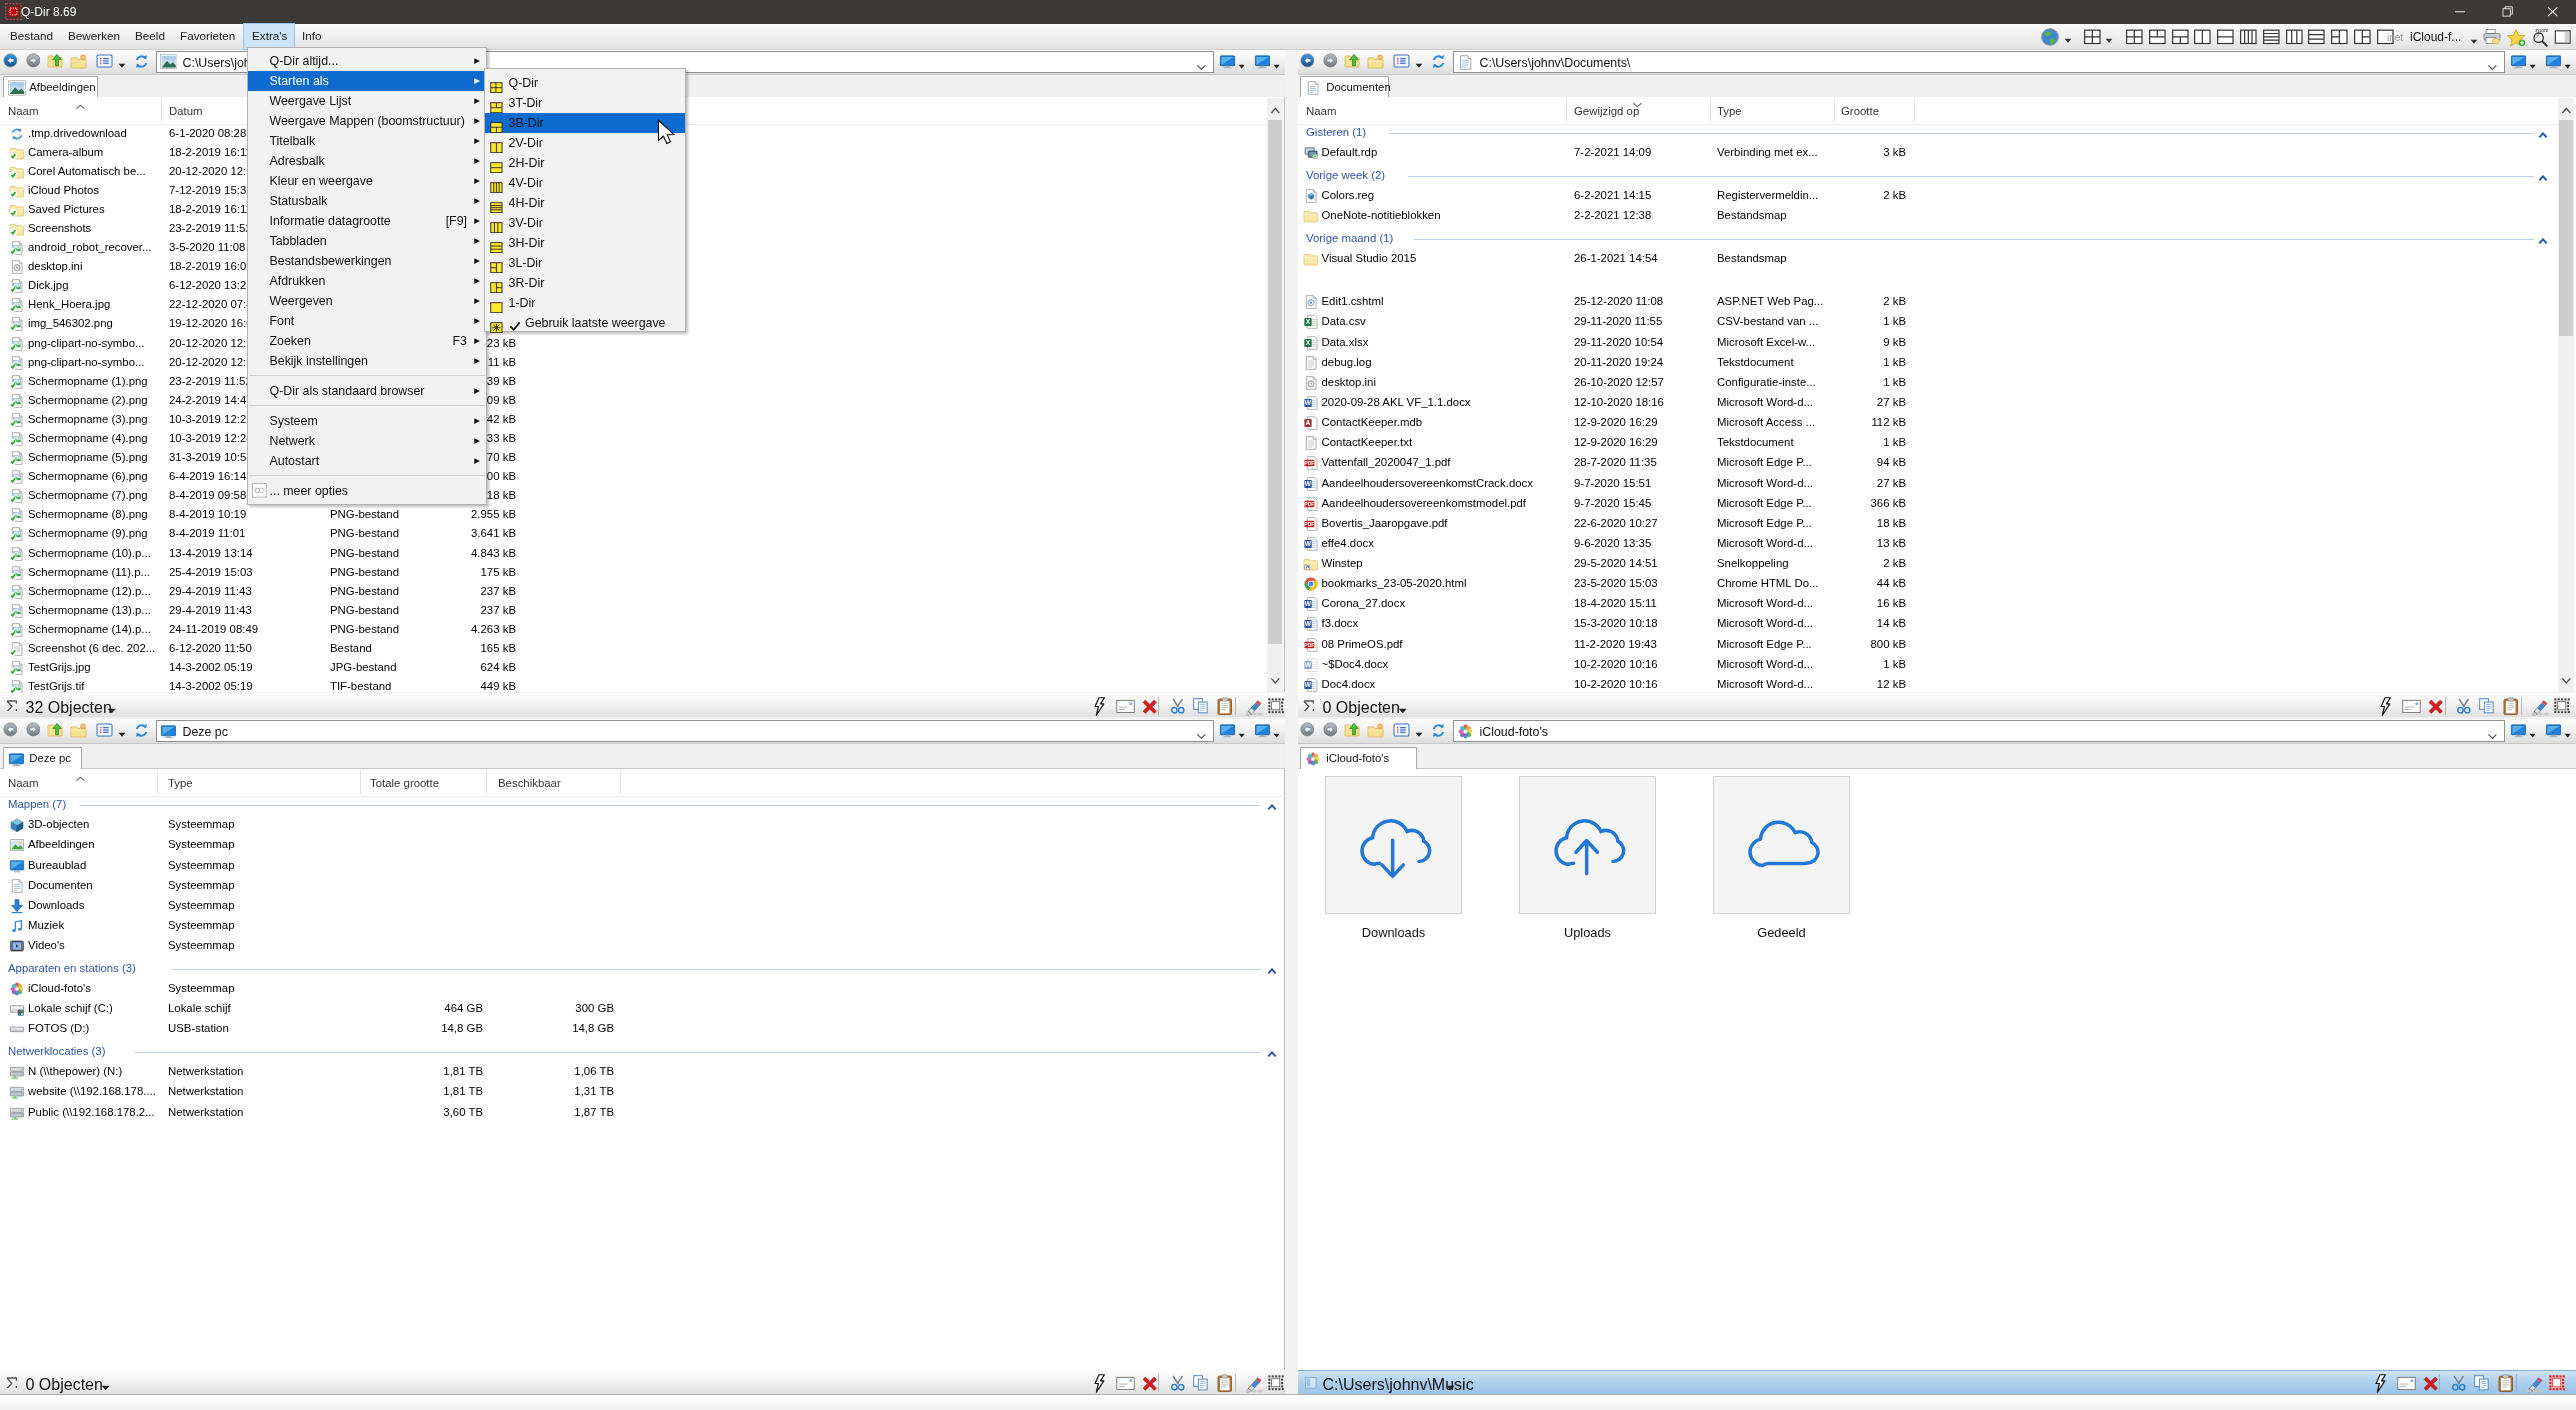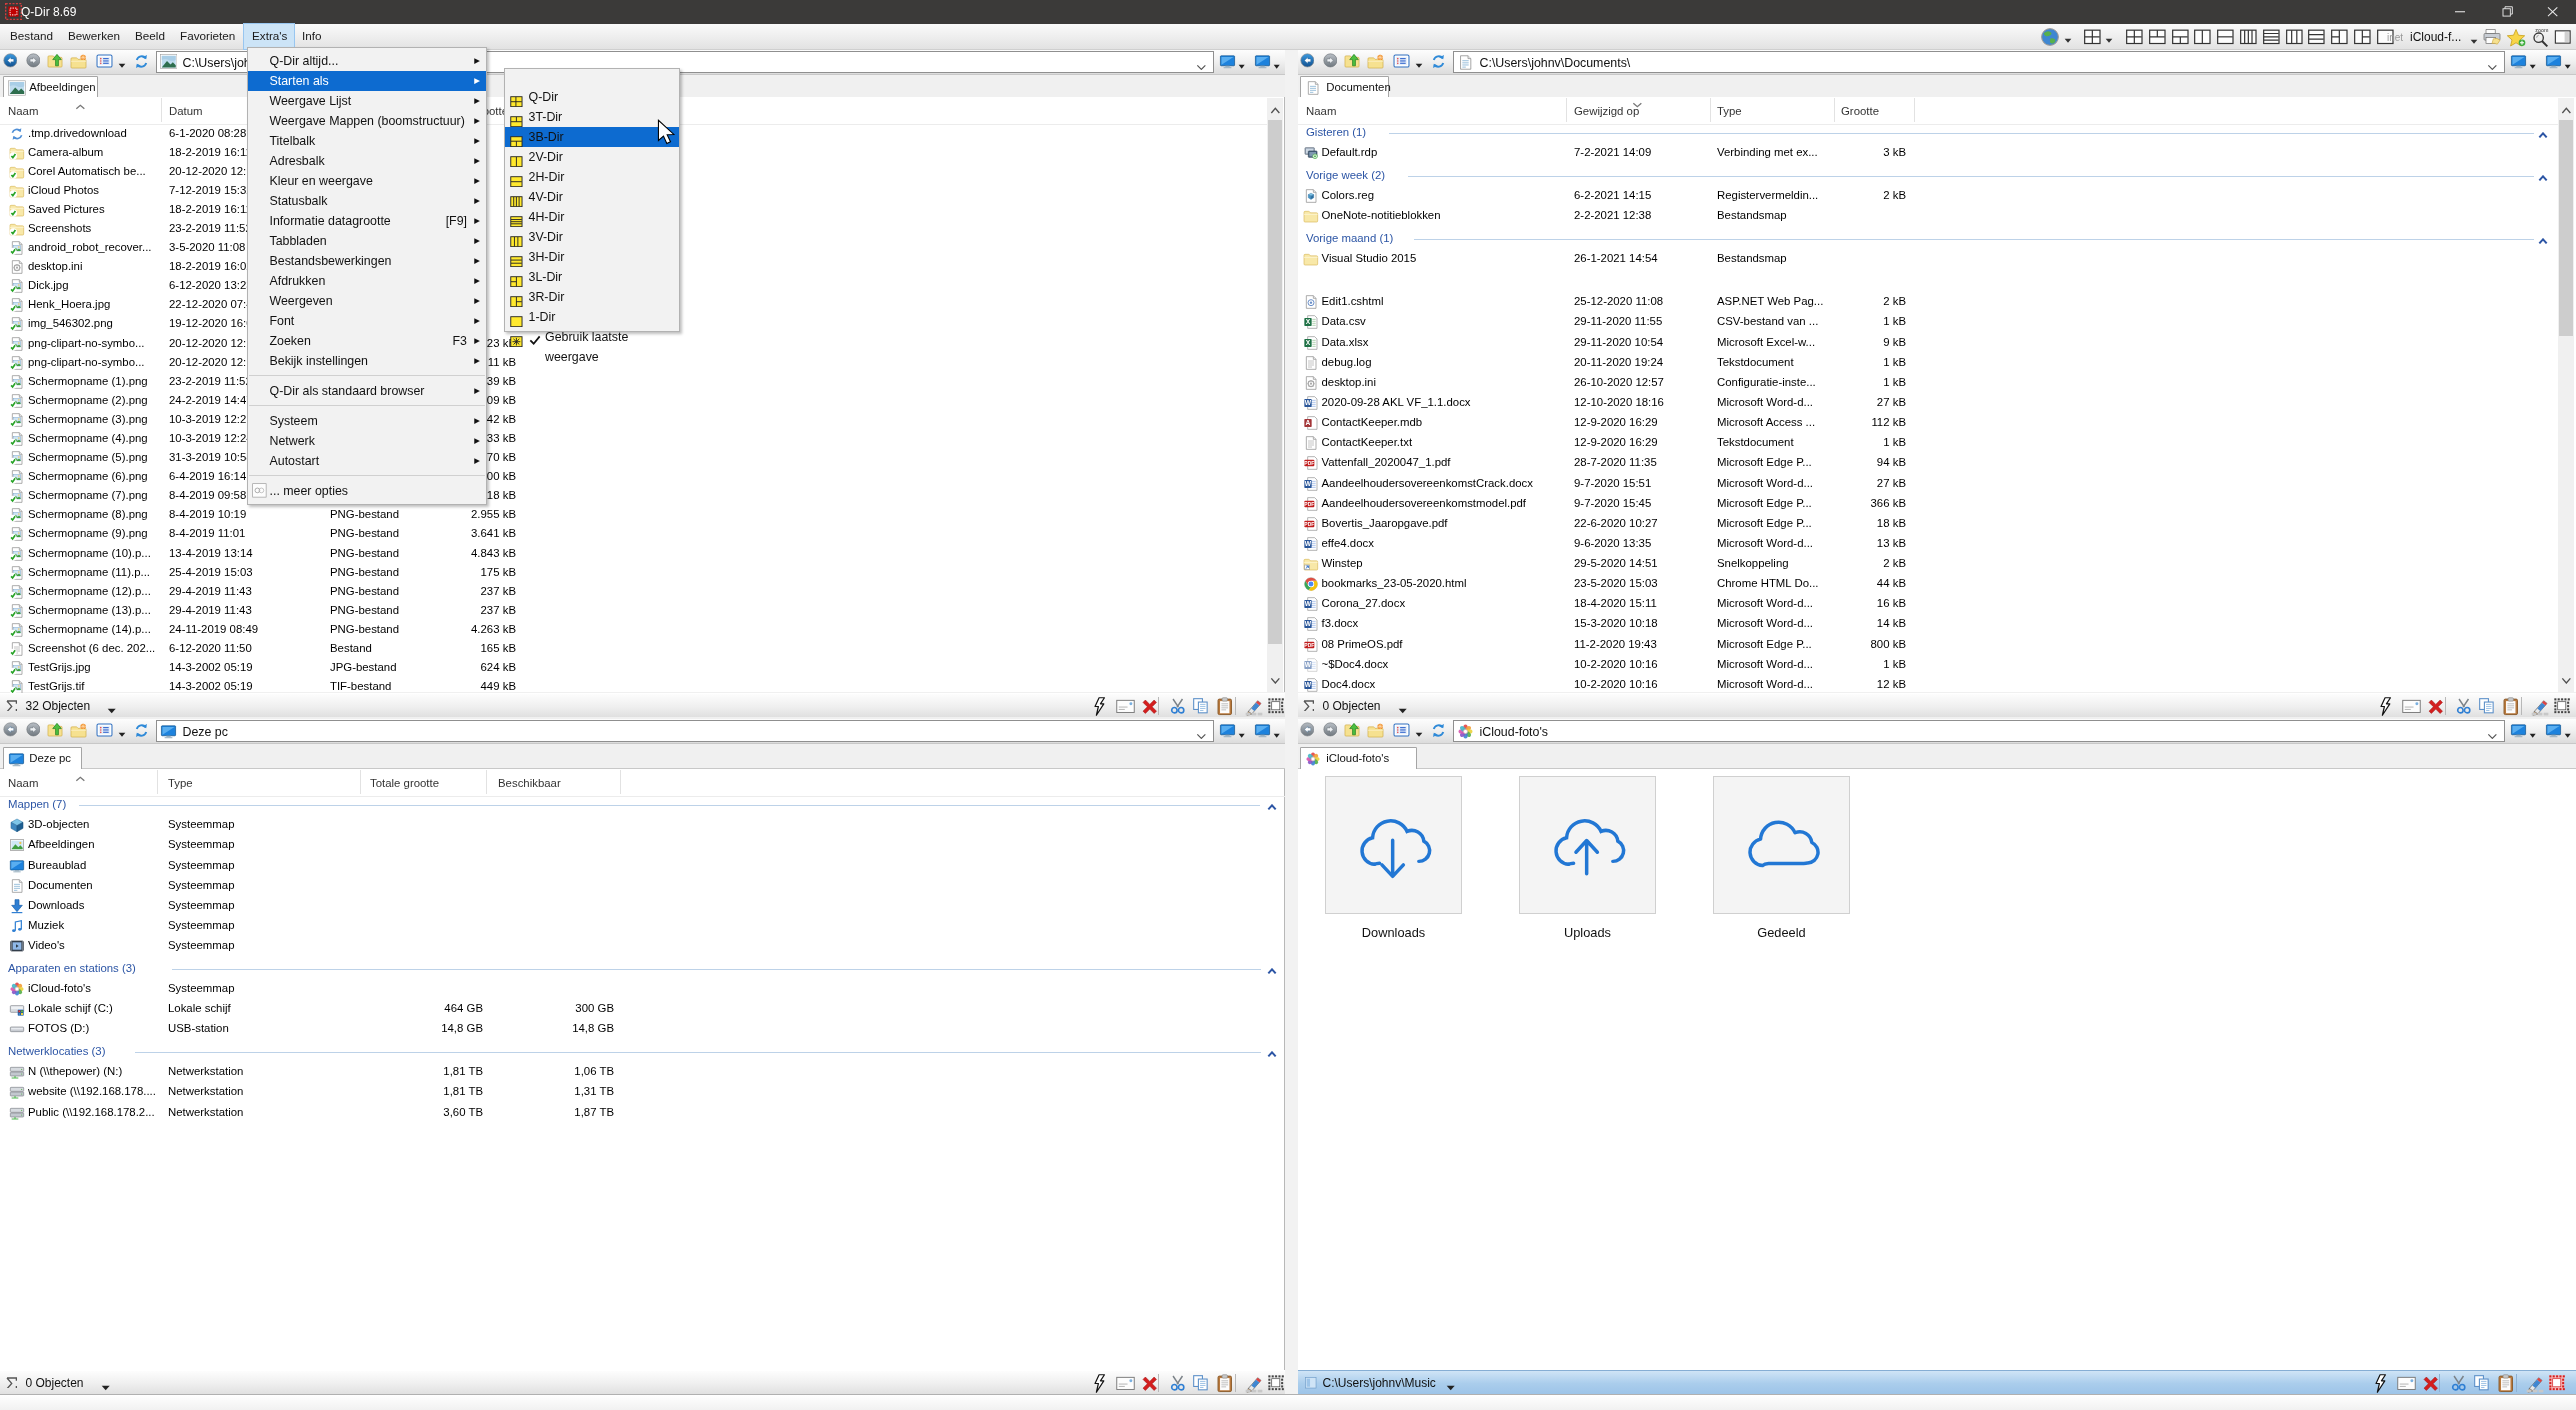--- a/index.html
+++ b/index.html
@@ -17,21 +17,21 @@
 .tab{background:#fff;border:0.7px solid #a5a5a5;border-bottom:none;border-radius:1.3px 1.3px 0 0}
 .tab-txt{font-size:11.4px;color:#111;white-space:nowrap}
 .list{background:#fff}
 .hdr-txt{font-size:11.4px;color:#333;white-space:nowrap}
 .hsep{width:0.7px;background:#e2e2e2}
 .row-txt{font-size:11.4px;color:#000;white-space:nowrap}
 .num{text-align:right}
 .grp-txt{font-size:11.4px;color:#2c55a5;white-space:nowrap}
 .grp-line{height:0.7px;background:#bdd2e8}
 .status{background:linear-gradient(#fdfdfd,#efefef 55%,#e0e0e0);border-top:0.7px solid #ffffff}
-.status-txt{font-size:12px;color:#111}
+.status-txt{font-size:16px;color:#111}
 .bluestatus{background:linear-gradient(#cfe4f6,#aacdec 55%,#9dc4e8);border-top:0.7px solid #86aed4}
 .sb-track{background:#f0f0f0}
 .sb-thumb{background:#cdcdcd}
 .menu-pop{background:#f2f2f2;border:0.7px solid #b2b2b2;box-shadow:2px 2px 2.7px rgba(0,0,0,0.25)}
 .mi{position:relative;height:20px;font-size:12.4px;color:#111;line-height:20px}
 .mi .lbl{position:absolute;left:21.5px;top:0}
 .mi .acc{position:absolute;right:19px;top:0}
 .mar{position:absolute;right:6px;top:0.7px;font-size:7.4px}
 .mi-hl{background:#0d6bd0;color:#fff}
 .msep{height:10px;position:relative}
@@ -2028,21 +2028,21 @@
 <div class="msep"></div>
 <div class="mi">
         <span class="abs" style="left:4px;top:2.7px"><svg width="14.8" height="14.8" viewBox="0 0 22 22">
             <rect x="1" y="1" width="20" height="20" fill="#fdfdfd" stroke="#9a9a9a"></rect>
             <circle cx="8" cy="11" r="3.5" fill="none" stroke="#888"></circle>
             <circle cx="14" cy="11" r="3.5" fill="none" stroke="#aaa"></circle>
           </svg></span>
         <span class="lbl">... meer opties</span>
       </div>
 </div>
-<div class="abs menu-pop" style="left:504px;top:68px;width:176px;height:264px;padding-top:18px">
+<div class="abs menu-pop" style="left:484px;top:68px;width:202px;height:264px;padding-top:4px">
 <div class="smi">
         <span class="abs" style="left:5.4px;top:4px"><svg width="12.8" height="11.4" viewBox="0 0 19 17" style="vertical-align:middle">
             <g transform="scale(0.731,0.708)">
               <rect x="1.5" y="1.5" width="23" height="21" fill="#ffe92e" stroke="#222" stroke-width="1.9"></rect>
               <g stroke="#222" stroke-width="1.9" fill="none">
                 <path d="M12,2 V22 M2,12 H24"></path>
               </g>
             </g>
           </svg></span>
         <span class="abs" style="left:23.5px">Q-Dir</span>

